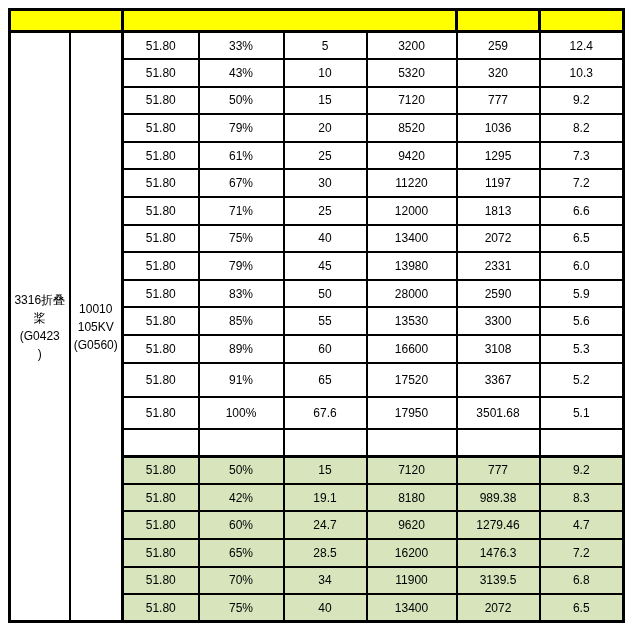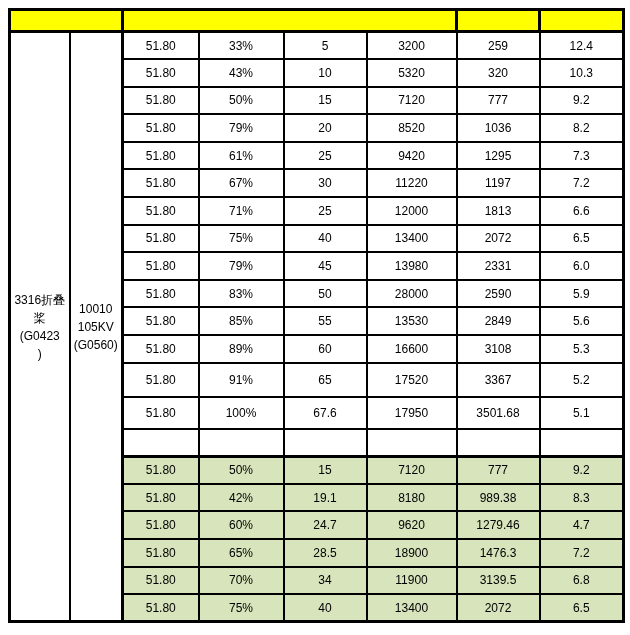--- a/index.html
+++ b/index.html
@@ -159,21 +159,21 @@
           <td class="d c2">50</td>
           <td class="d c3">28000</td>
           <td class="d c4">2590</td>
           <td class="d c5">5.9</td>
         </tr>
         <tr>
           <td class="d c0">51.80</td>
           <td class="d c1">85%</td>
           <td class="d c2">55</td>
           <td class="d c3">13530</td>
-          <td class="d c4">2849</td>
+          <td class="d c4">3300</td>
           <td class="d c5">5.6</td>
         </tr>
         <tr>
           <td class="d c0">51.80</td>
           <td class="d c1">89%</td>
           <td class="d c2">60</td>
           <td class="d c3">16600</td>
           <td class="d c4">3108</td>
           <td class="d c5">5.3</td>
         </tr>
@@ -222,21 +222,21 @@
           <td class="d c1">60%</td>
           <td class="d c2">24.7</td>
           <td class="d c3">9620</td>
           <td class="d c4">1279.46</td>
           <td class="d c5">4.7</td>
         </tr>
         <tr class="green">
           <td class="d c0">51.80</td>
           <td class="d c1">65%</td>
           <td class="d c2">28.5</td>
-          <td class="d c3">18900</td>
+          <td class="d c3">16200</td>
           <td class="d c4">1476.3</td>
           <td class="d c5">7.2</td>
         </tr>
         <tr class="green">
           <td class="d c0">51.80</td>
           <td class="d c1">70%</td>
           <td class="d c2">34</td>
           <td class="d c3">11900</td>
           <td class="d c4">3139.5</td>
           <td class="d c5">6.8</td>

